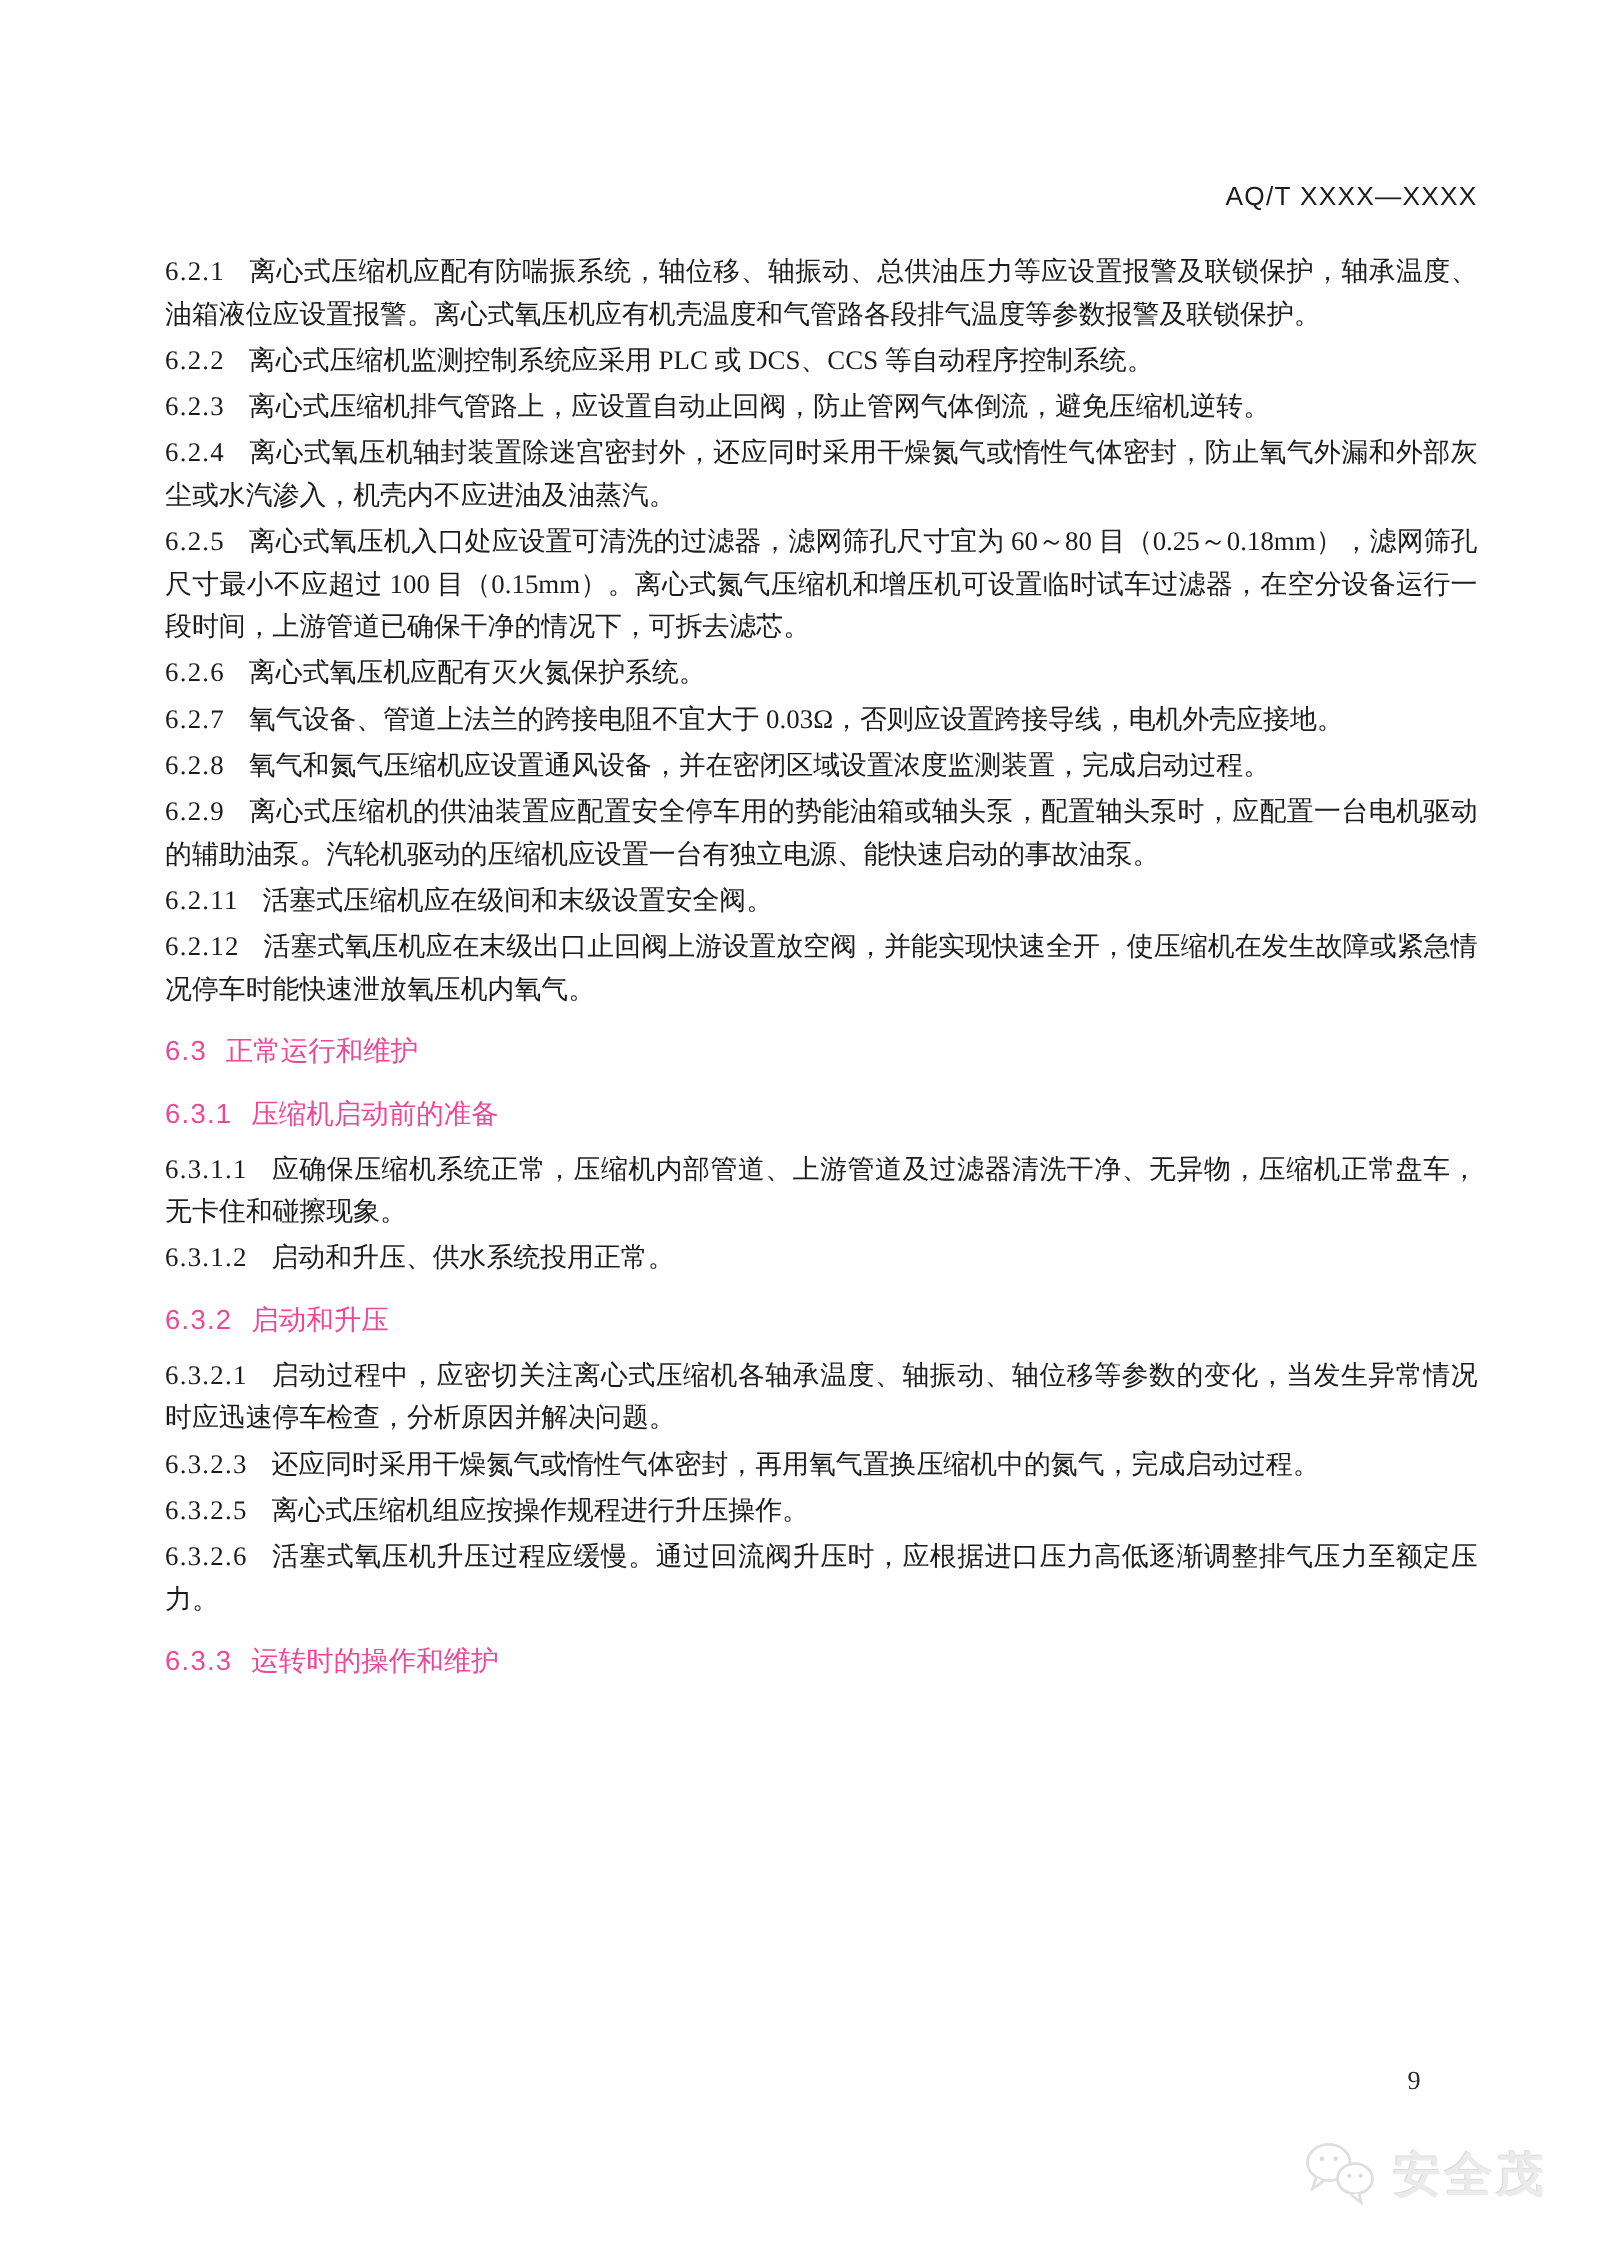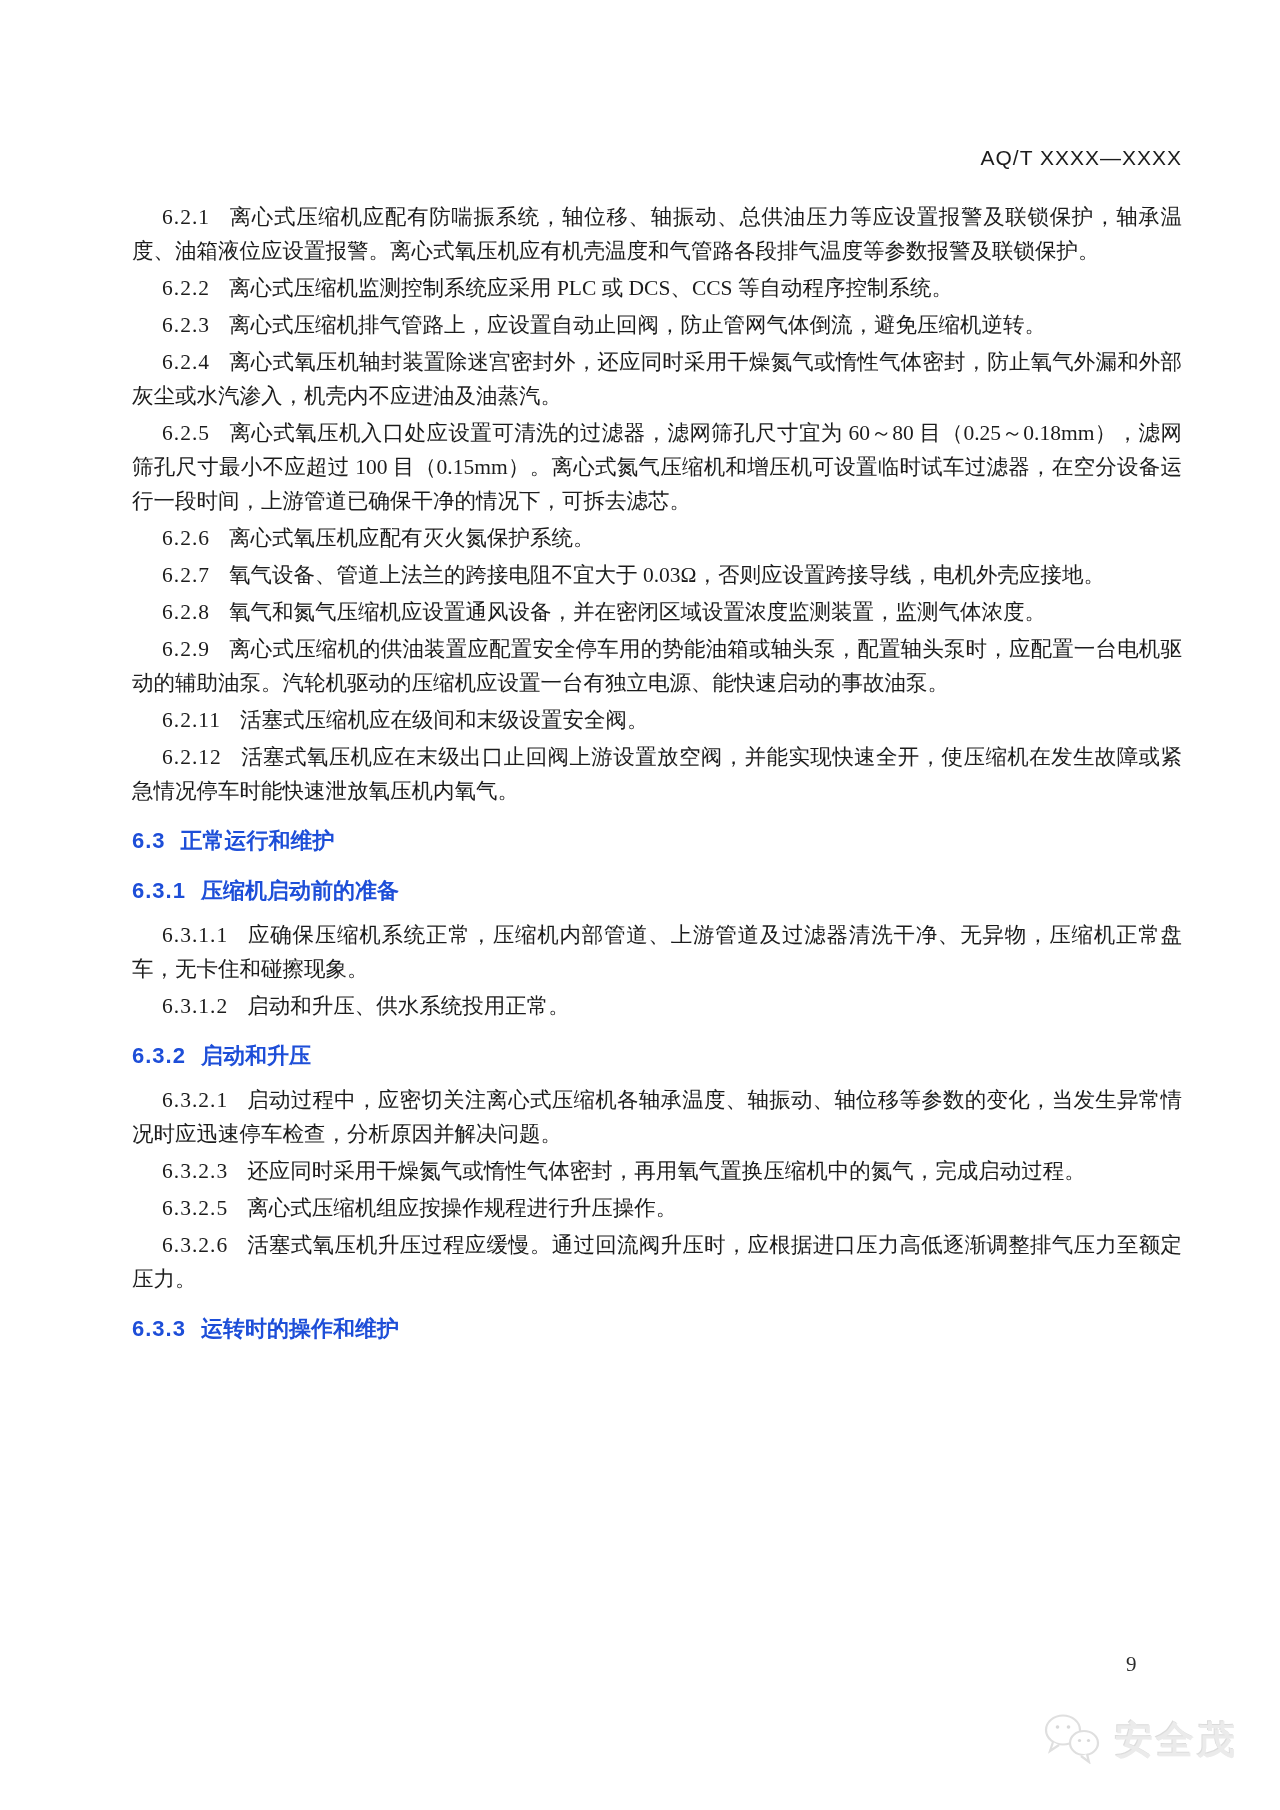--- a/index.html
+++ b/index.html
@@ -32,29 +32,28 @@
     font-size: 21.5px;
     line-height: 34px;
     text-align: justify;
     margin: 3px 0;
   }
   p.clause .num {
     display: inline-block;
     margin-right: 19px;
     letter-spacing: 1px;
     white-space: nowrap;
-    margin-left: 30px;
   }
   .sec-h {
     font-size: 22px;
-    font-weight: bold;
+    font-weight: normal;
     font-family: "Liberation Sans", "DejaVu Sans", sans-serif;
     line-height: 34px;
     margin: 16px 0 10px 0;
-    color: #1d4ed8;
+    color: #ec4899;
   }
   .sec-h .num {
     display: inline-block;
     margin-right: 15px;
     letter-spacing: 1px;
     white-space: nowrap;
   }
   .page-number {
     position: absolute;
     top: 1652px;
@@ -88,21 +87,21 @@
 
     <div class="doc-header">AQ/T XXXX—XXXX</div>
 
     <p class="clause"><span class="num">6.2.1</span><span>离心式压缩机应配有防喘振系统，轴位移、轴振动、总供油压力等应设置报警及联锁保护，轴承温度、油箱液位应设置报警。离心式氧压机应有机壳温度和气管路各段排气温度等参数报警及联锁保护。</span></p>
     <p class="clause"><span class="num">6.2.2</span><span>离心式压缩机监测控制系统应采用 PLC 或 DCS、CCS 等自动程序控制系统。</span></p>
     <p class="clause"><span class="num">6.2.3</span><span>离心式压缩机排气管路上，应设置自动止回阀，防止管网气体倒流，避免压缩机逆转。</span></p>
     <p class="clause"><span class="num">6.2.4</span><span>离心式氧压机轴封装置除迷宫密封外，还应同时采用干燥氮气或惰性气体密封，防止氧气外漏和外部灰尘或水汽渗入，机壳内不应进油及油蒸汽。</span></p>
     <p class="clause"><span class="num">6.2.5</span><span>离心式氧压机入口处应设置可清洗的过滤器，滤网筛孔尺寸宜为 60～80 目（0.25～0.18mm），滤网筛孔尺寸最小不应超过 100 目（0.15mm）。离心式氮气压缩机和增压机可设置临时试车过滤器，在空分设备运行一段时间，上游管道已确保干净的情况下，可拆去滤芯。</span></p>
     <p class="clause"><span class="num">6.2.6</span><span>离心式氧压机应配有灭火氮保护系统。</span></p>
     <p class="clause"><span class="num">6.2.7</span><span>氧气设备、管道上法兰的跨接电阻不宜大于 0.03Ω，否则应设置跨接导线，电机外壳应接地。</span></p>
-    <p class="clause"><span class="num">6.2.8</span><span>氧气和氮气压缩机应设置通风设备，并在密闭区域设置浓度监测装置，监测气体浓度。</span></p>
+    <p class="clause"><span class="num">6.2.8</span><span>氧气和氮气压缩机应设置通风设备，并在密闭区域设置浓度监测装置，完成启动过程。</span></p>
     <p class="clause"><span class="num">6.2.9</span><span>离心式压缩机的供油装置应配置安全停车用的势能油箱或轴头泵，配置轴头泵时，应配置一台电机驱动的辅助油泵。汽轮机驱动的压缩机应设置一台有独立电源、能快速启动的事故油泵。</span></p>
     <p class="clause"><span class="num">6.2.11</span><span>活塞式压缩机应在级间和末级设置安全阀。</span></p>
     <p class="clause"><span class="num">6.2.12</span><span>活塞式氧压机应在末级出口止回阀上游设置放空阀，并能实现快速全开，使压缩机在发生故障或紧急情况停车时能快速泄放氧压机内氧气。</span></p>
 
     <h2 class="sec-h"><span class="num">6.3</span><span>正常运行和维护</span></h2>
     <h3 class="sec-h"><span class="num">6.3.1</span><span>压缩机启动前的准备</span></h3>
 
     <p class="clause"><span class="num">6.3.1.1</span><span>应确保压缩机系统正常，压缩机内部管道、上游管道及过滤器清洗干净、无异物，压缩机正常盘车，无卡住和碰擦现象。</span></p>
     <p class="clause"><span class="num">6.3.1.2</span><span>启动和升压、供水系统投用正常。</span></p>
 

